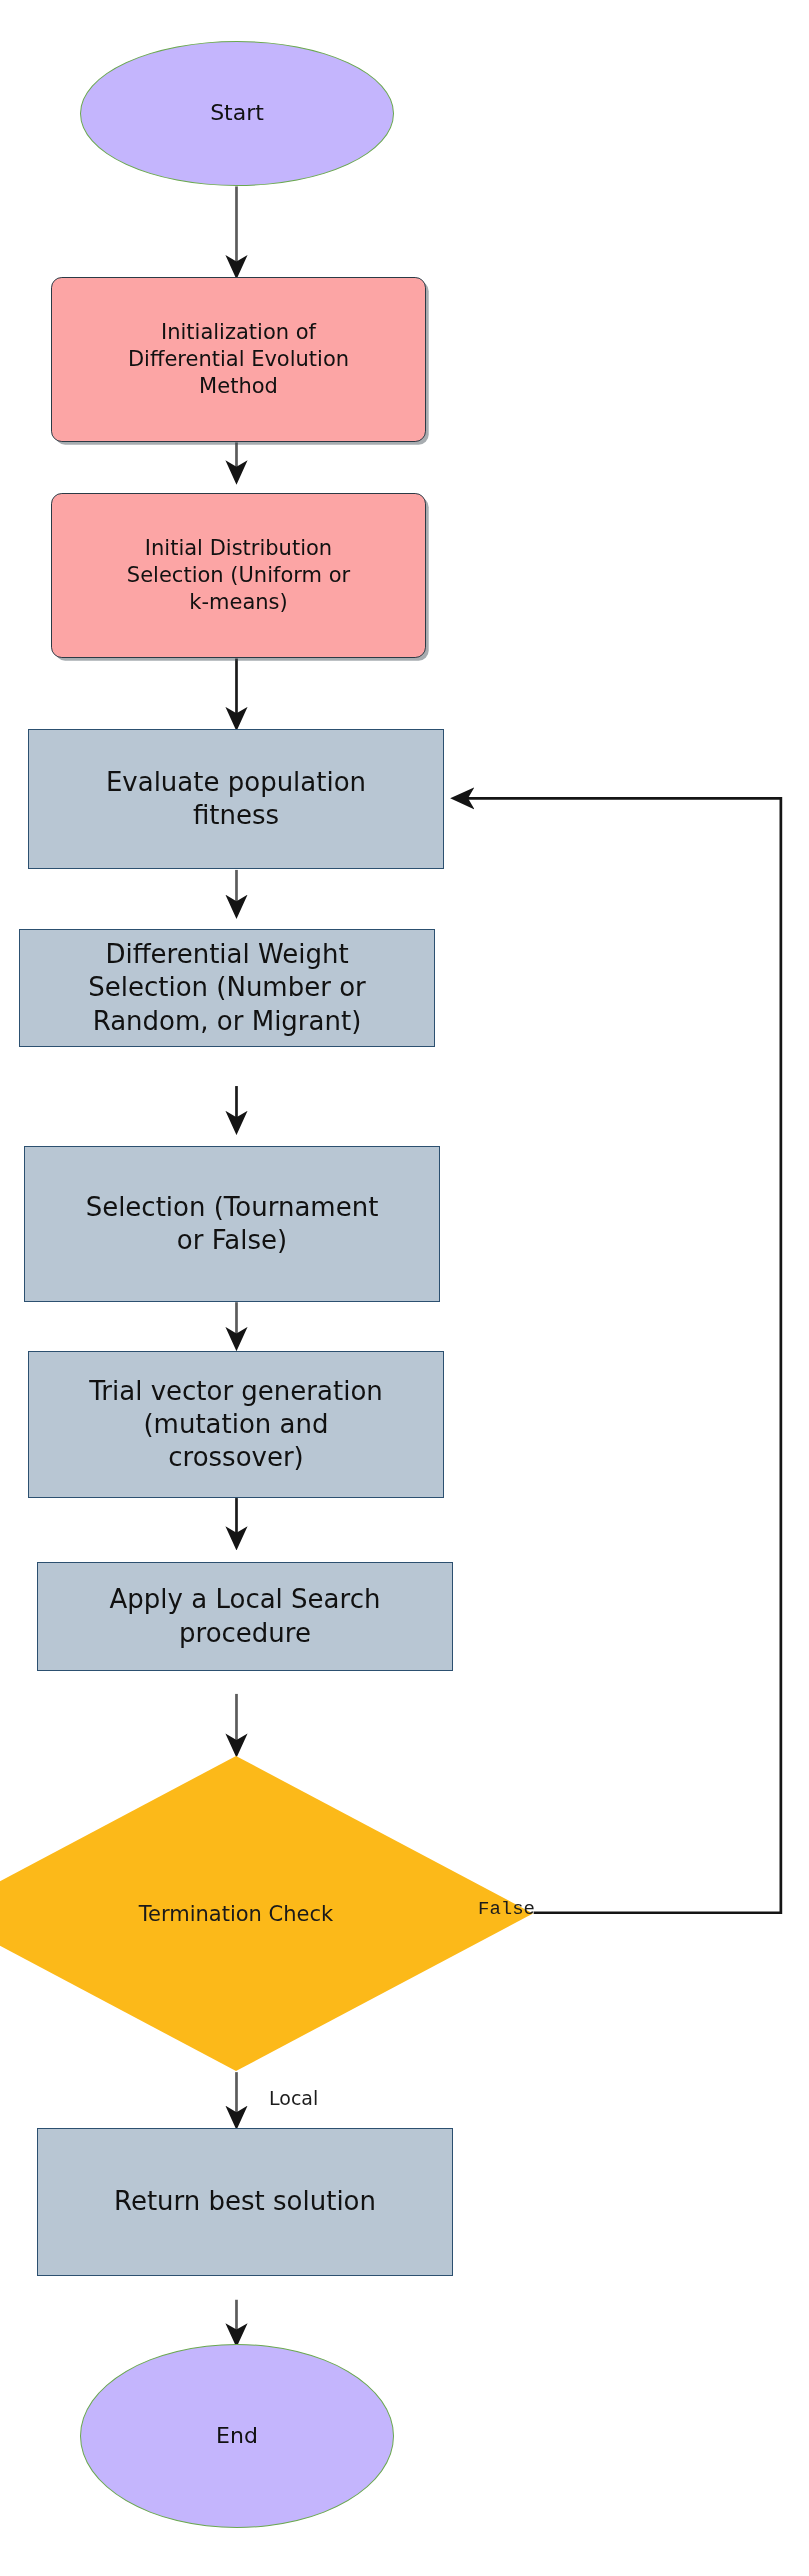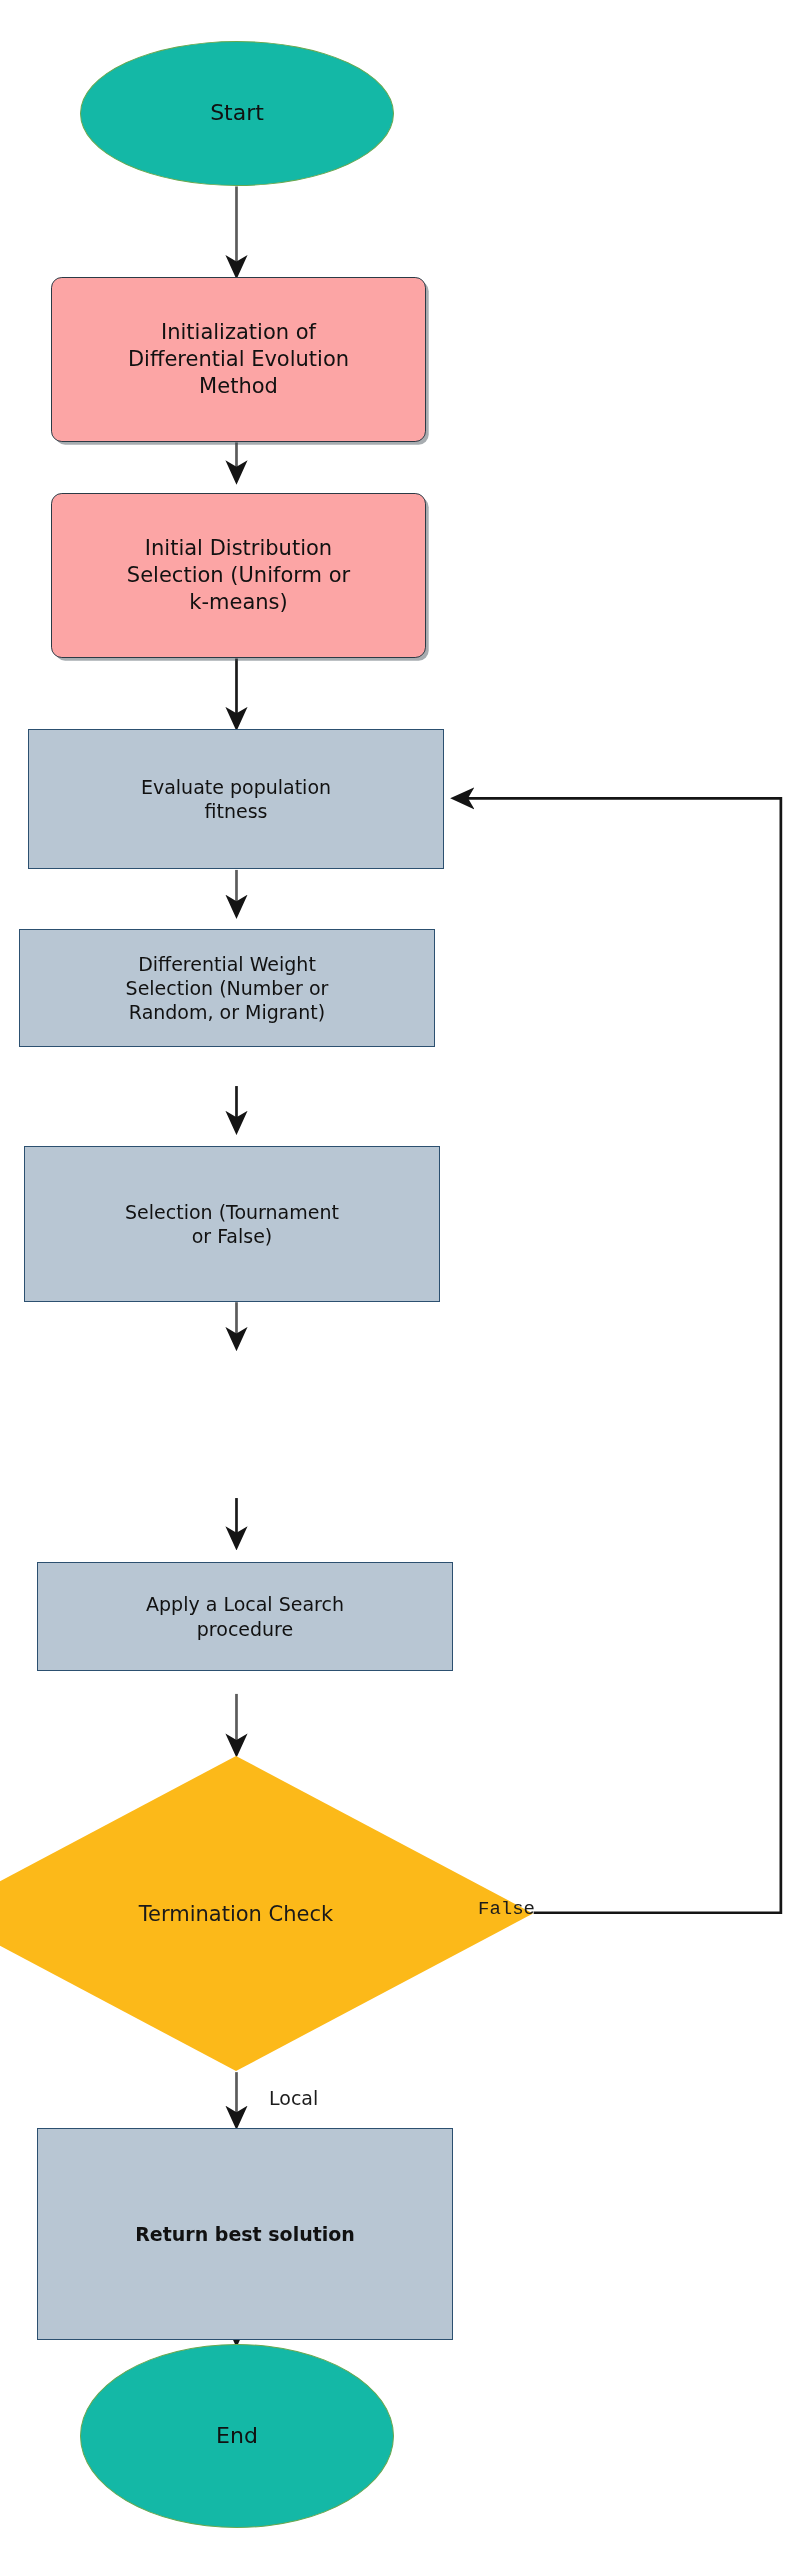--- a/index.html
+++ b/index.html
@@ -36,39 +36,39 @@
     z-index: 3;
   }
   .node-label {
     display: block;
     line-height: 1.28;
     padding: 0 6.8px;
     white-space: pre-line;
   }
   
   .terminal {
-    background: #14b8a6;
+    background: #c4b5fd;
     border: 1.4px solid #6aa84f;
     border-radius: 50%;
     font-size: 22px;
   }
   
   .proc-blue {
     background: #fca5a5;
     border: 1.4px solid #2b3a45;
     border-radius: 10.8px;
     font-size: 21px;
     box-shadow: 3.4px 3.4px 0 -0.7px rgba(60,70,80,0.45);
   }
   
   .proc-gray {
     background: #b8c6d3;
     border: 1.4px solid #2c5070;
     border-radius: 0;
-    font-size: 19px;
+    font-size: 26px;
   }
   
   .decision {
     position: absolute;
     z-index: 3;
   }
   .decision .diamond-shape {
     position: absolute;
     left: 0; top: 0;
     width: 100%; height: 100%;
@@ -158,32 +158,37 @@
     <span class="node-label">Differential Weight
 Selection (Number or
 Random, or Migrant)</span>
   </div>
 
   <div class="node proc-gray" style="left:24px; top:1146px; width:416px; height:156px;">
     <span class="node-label">Selection (Tournament
 or False)</span>
   </div>
 
+  <div class="node proc-gray" style="left:28px; top:1351px; width:416px; height:147px;">
+    <span class="node-label">Trial vector generation
+(mutation and
+crossover)</span>
+  </div>
 
   <div class="node proc-gray" style="left:37px; top:1562px; width:416px; height:109px;">
     <span class="node-label">Apply a Local Search
 procedure</span>
   </div>
 
   <div class="decision" style="left:-61px; top:1756px; width:594px; height:315px;">
     <div class="diamond-shape"></div>
     <div class="decision-label">Termination Check</div>
   </div>
 
-  <div class="node proc-gray" style="left:37px; top:2128px; width:416px; height:212px;font-weight:bold;">
+  <div class="node proc-gray" style="left:37px; top:2128px; width:416px; height:148px;">
     <span class="node-label">Return best solution</span>
   </div>
 
   <div class="node terminal" style="left:80px; top:2344px; width:314px; height:184px;">
     <span class="node-label">End</span>
   </div>
 
   <div class="edge-label" style="left:478px; top:1898px;font-family:Liberation Mono, monospace;">False</div>
 
   <div class="edge-label" style="left:269px; top:2087px;">Local</div>

